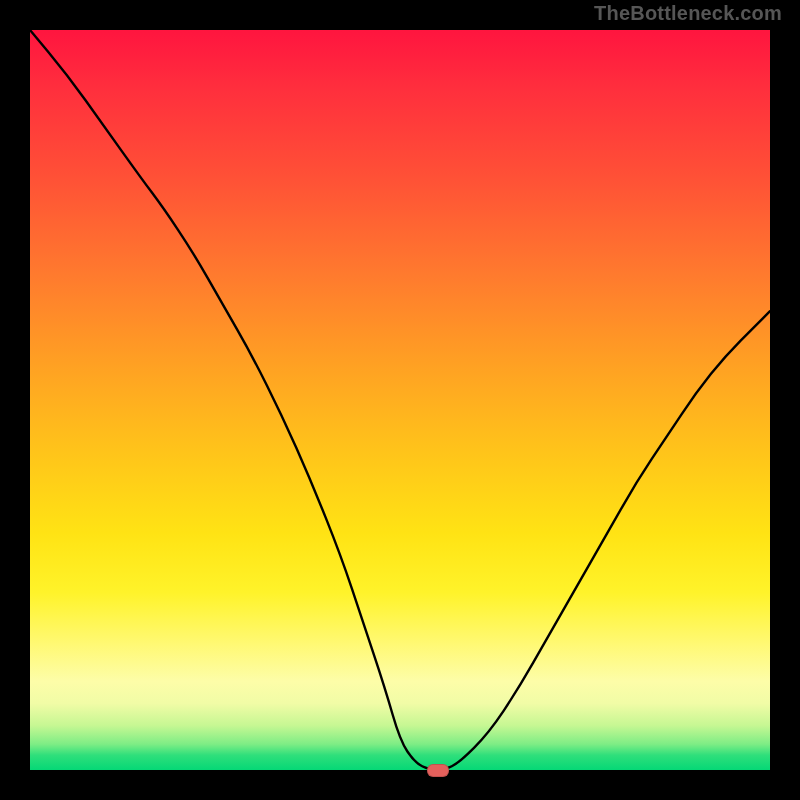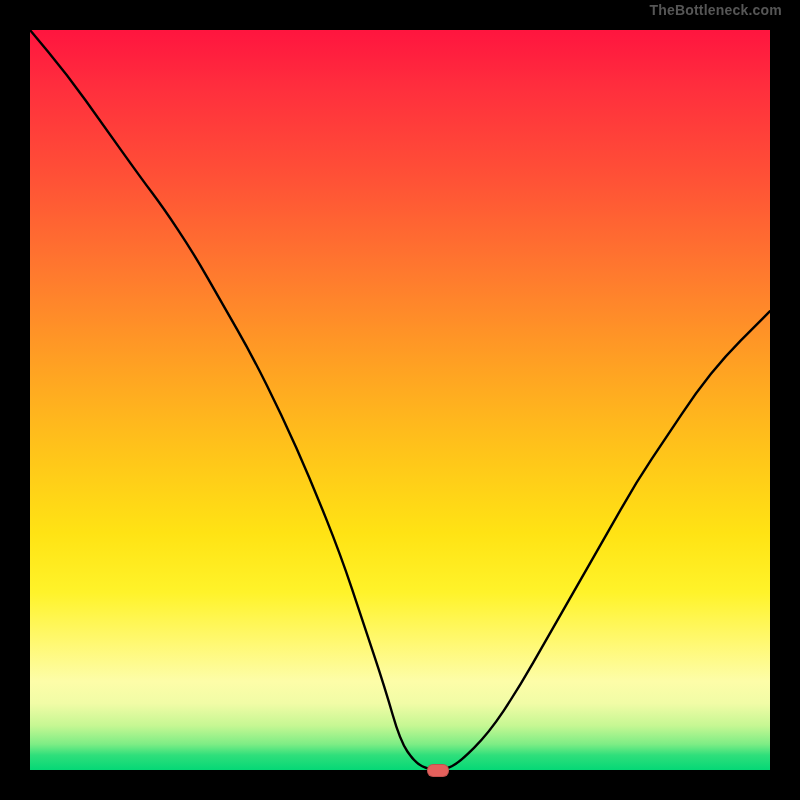--- a/index.html
+++ b/index.html
@@ -13,21 +13,21 @@
   .wrap {
     position: relative;
     width: 800px;
     height: 800px;
   }
   .attribution {
     position: absolute;
     top: 2px;
     right: 18px;
     font-family: Arial, Helvetica, sans-serif;
-    font-size: 14px;
+    font-size: 20px;
     font-weight: bold;
     color: #565656;
     letter-spacing: 0.2px;
   }
   
   .plot {
     position: absolute;
     left: 30px;
     top: 30px;
     width: 740px;

